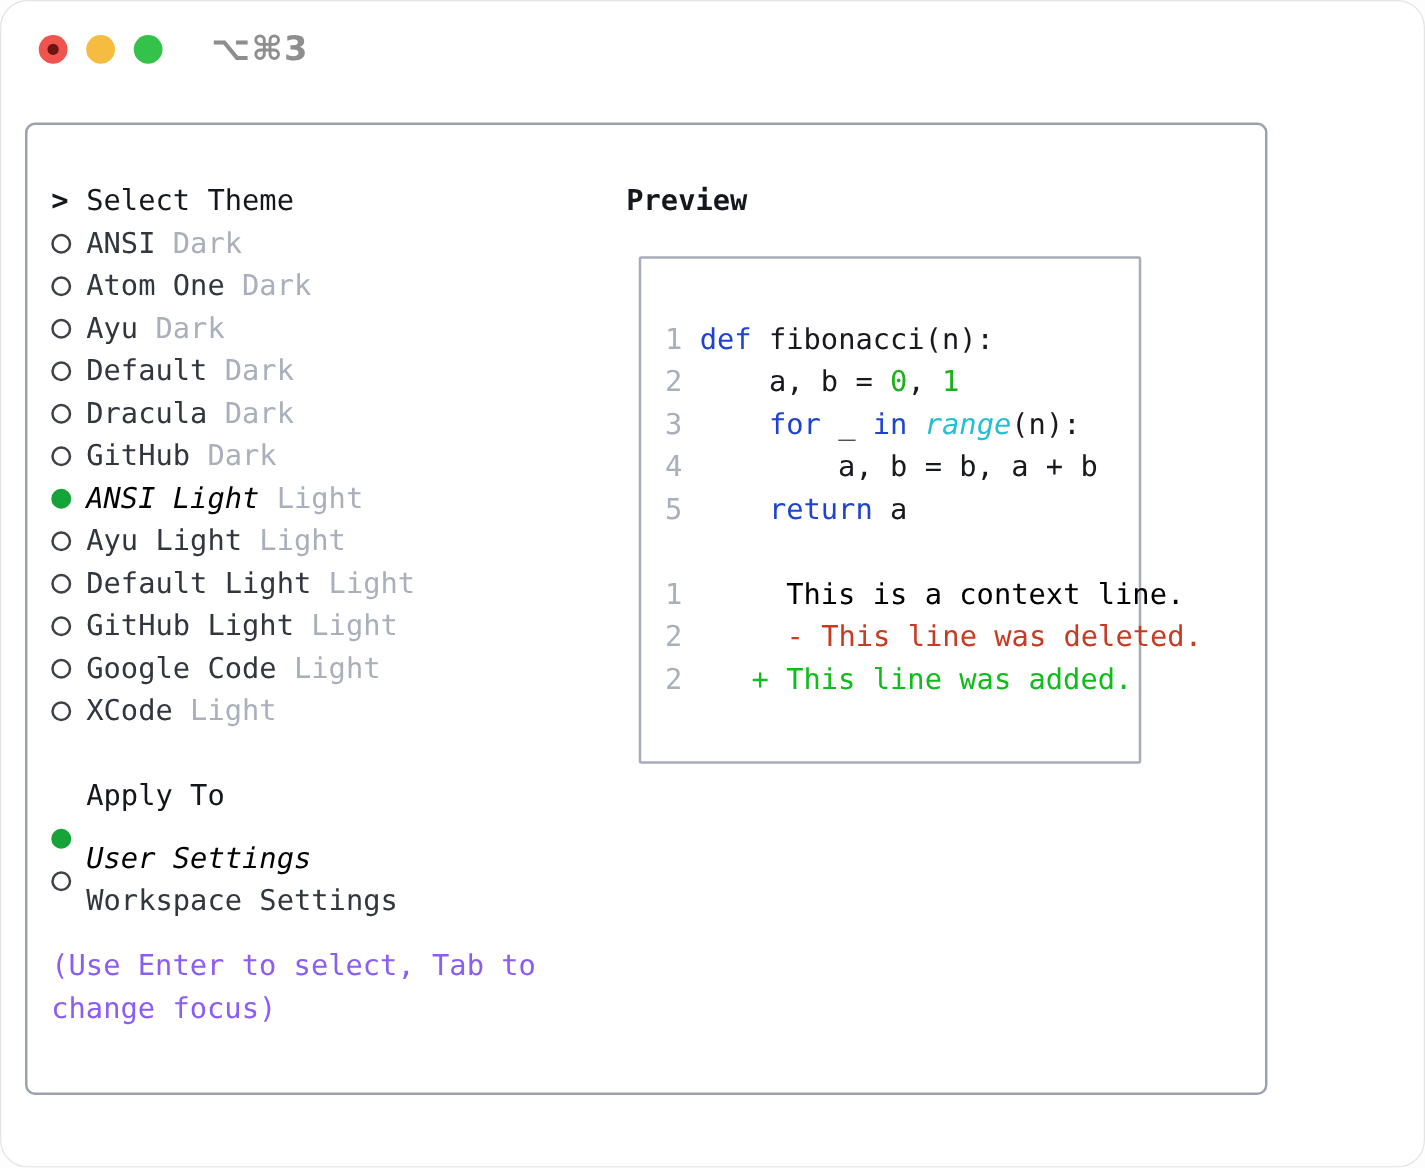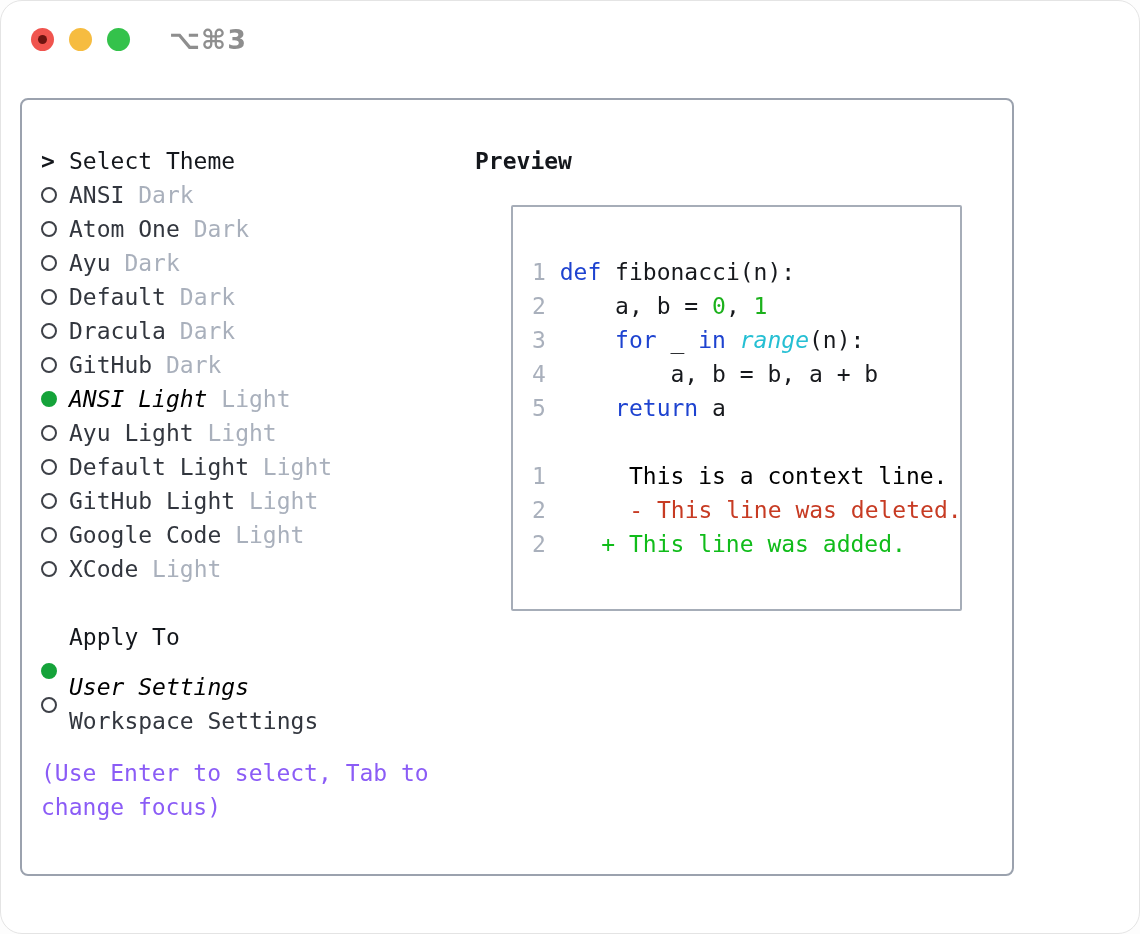--- a/index.html
+++ b/index.html
@@ -41,24 +41,24 @@
            border:2.5px solid #3e4148; background:transparent; }
   .radio.sel { background:#15a33a; border-color:#15a33a; }
   .t-name    { color:#32363e;margin-top:32px; }
   .t-name.sel{ color:#000000;font-style:italic; }
   .t-variant { color:#a9b0bc; }
   .row-header .hdr { font-weight:normal; color:#14171c; }
   .section-gap { height:34px; }
   .hint { color:#8b5cf6; }
 
   
-  .preview-title { position:absolute; left:453px; top:44px; height:34px;
+  .preview-title { position:absolute; left:479px; top:44px; height:34px;
                    display:flex; align-items:center;
                    font-size:23px; font-weight:bold; color:#14171c; }
-  .preview-box { position:absolute; left:489px; top:105px; width:451px; height:406px;
+  .preview-box { position:absolute; left:489px; top:105px; width:402px; height:406px;
                  border:2px solid #a6adb8; border-radius:2px; background:#ffffff; }
   .preview-box pre { margin:0; padding:48px 0 0 19px;
                      font-family:"DejaVu Sans Mono","Liberation Mono",monospace;
                      font-size:23px; line-height:34px; white-space:pre; }
   .code-line { min-height:34px; }
   .tk-num     { color:#a9b0bc; }
   .tk-kw      { color:#1e43d0; }
   .tk-builtin { color:#25bfd3;font-style:italic; }
   .tk-numlit  { color:#1cb11c; }
   .tk-plain   { color:#17191d; }

